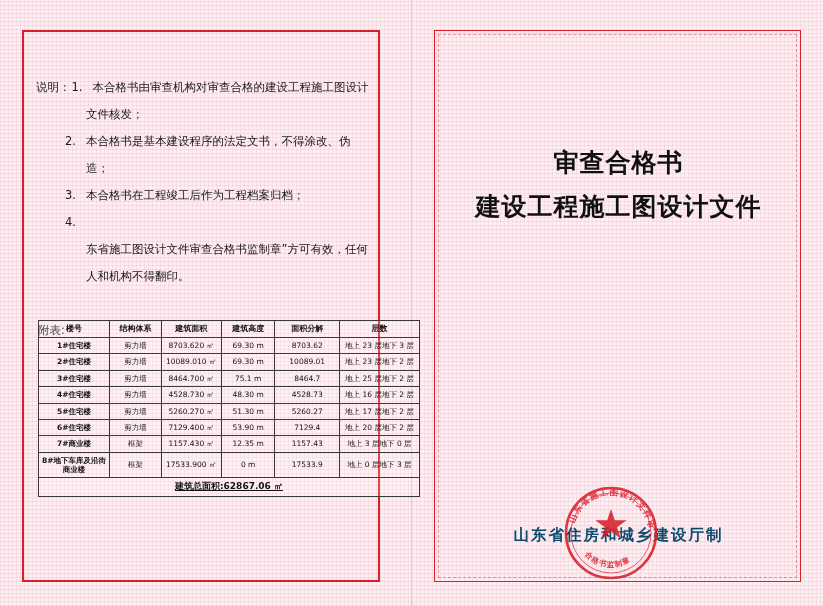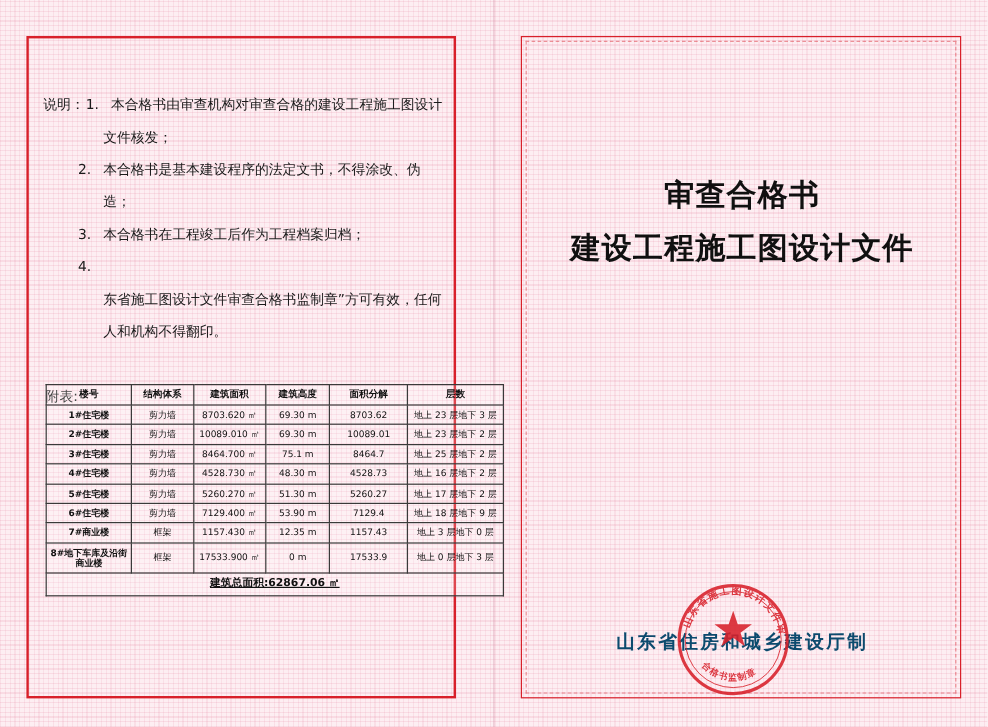--- a/index.html
+++ b/index.html
@@ -284,21 +284,21 @@
             <td>51.30 m</td>
             <td>5260.27</td>
             <td>地上 17 层地下 2 层</td>
           </tr>
           <tr>
             <td class="name">6#住宅楼</td>
             <td>剪力墙</td>
             <td>7129.400 ㎡</td>
             <td>53.90 m</td>
             <td>7129.4</td>
-            <td>地上 18 层地下 9 层</td>
+            <td>地上 20 层地下 2 层</td>
           </tr>
           <tr>
             <td class="name">7#商业楼</td>
             <td>框架</td>
             <td>1157.430 ㎡</td>
             <td>12.35 m</td>
             <td>1157.43</td>
             <td>地上 3 层地下 0 层</td>
           </tr>
           <tr>

